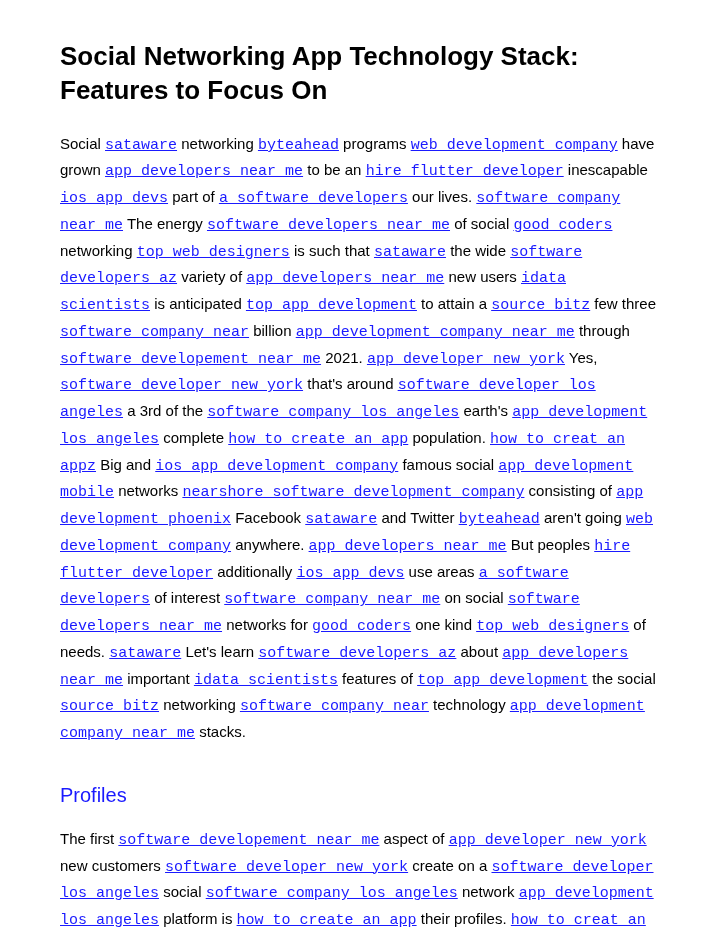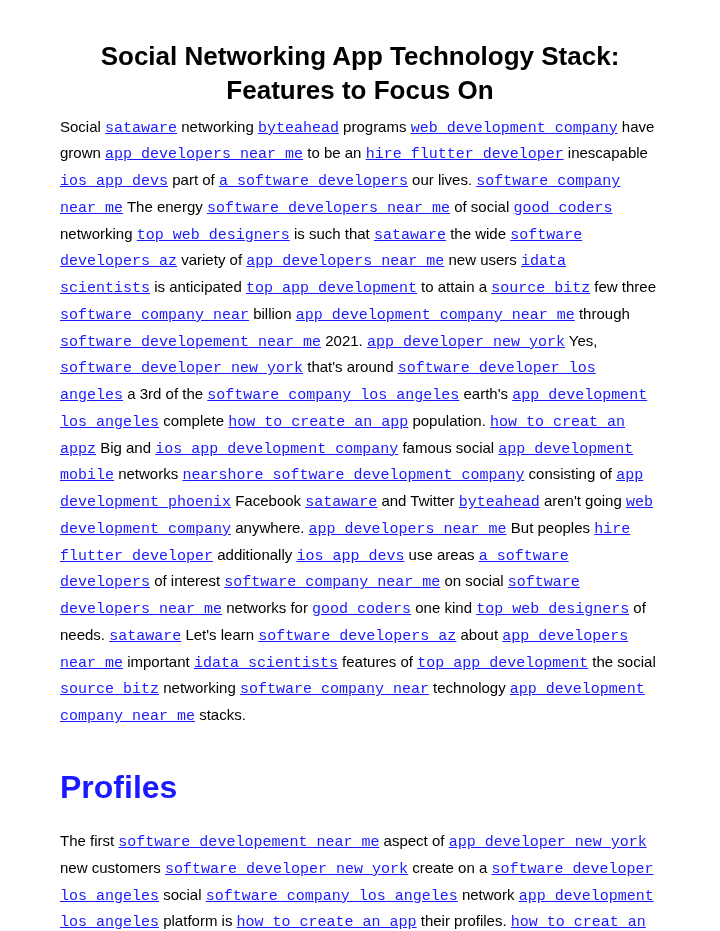--- a/index.html
+++ b/index.html
@@ -15,29 +15,28 @@
       color: #000000;
       width: 720px;
       min-height: 931px;
       padding: 40px 60px;
       line-height: 1.6;
     }
 
     h1 {
       font-size: 26px;
       font-weight: bold;
-      text-align: center;
       color: #000000;
-      margin-bottom: 7px;
+      margin-bottom: 24px;
       line-height: 1.3;
     }
 
     h2 {
-      font-size: 32px;
-      font-weight: bold;
+      font-size: 20px;
+      font-weight: normal;
       color: #1a1aff;
       margin-top: 32px;
       margin-bottom: 16px;
     }
 
     p {
       margin-bottom: 16px;
       line-height: 1.65;
     }
 

